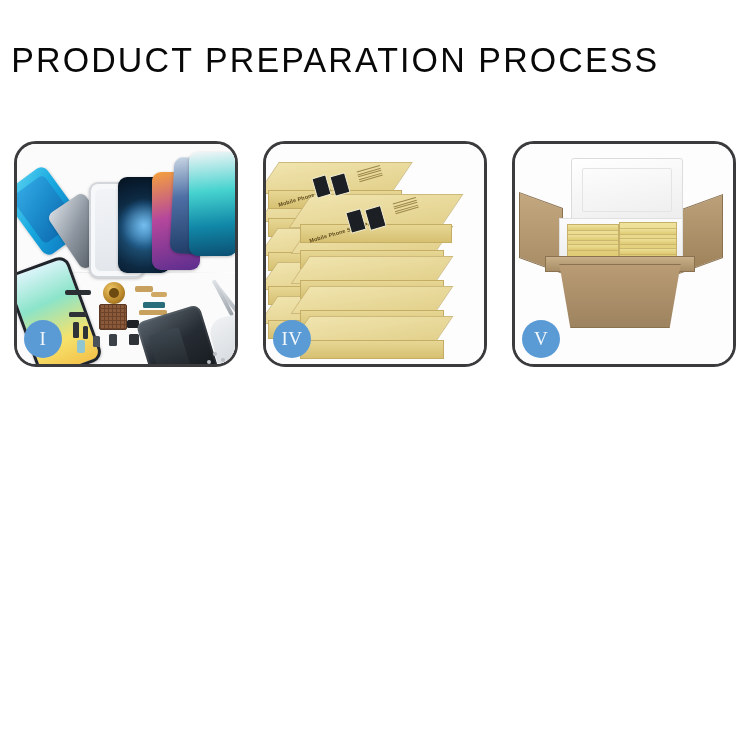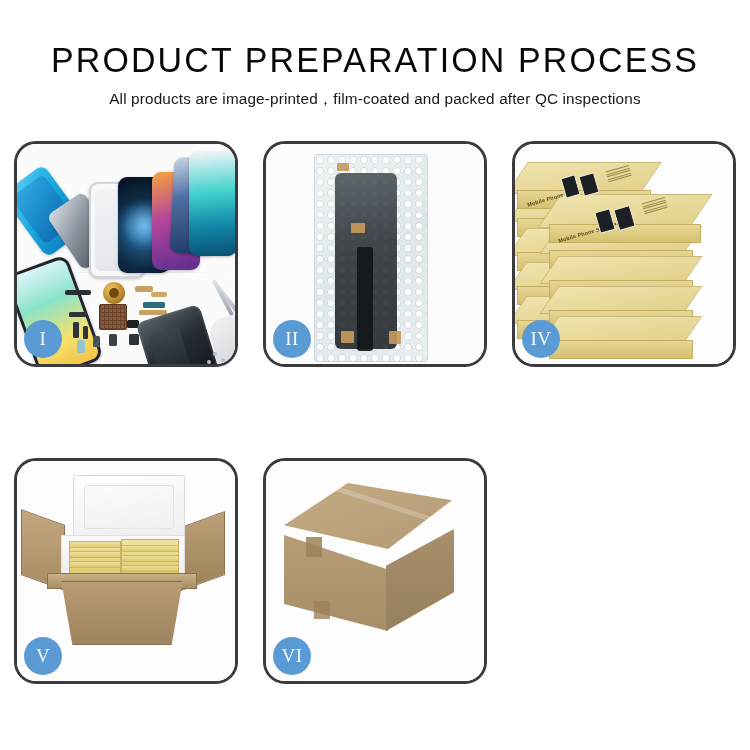--- a/index.html
+++ b/index.html
@@ -14,21 +14,21 @@
     font-family: "Liberation Sans", sans-serif;
     overflow: hidden;
   }
 
   
   #header {
     position: absolute;
     left: 0;
     top: 0;
     width: 750px;
-    text-align: center;
+    text-align: left;
   }
   #page-title {
     margin: 0;
     padding-top: 40px;
     font-size: 35px;
     line-height: 40px;
     font-weight: 500;
     letter-spacing: 2.2px;
     color: #080808;
     font-family: "Liberation Sans", sans-serif;
@@ -322,21 +322,20 @@
   .b6-tapeB{
     position:absolute; left:48px; top:140px; width:16px; height:18px;
     background:#9c8159; opacity:.8;
   }
 </style>
 </head>
 <body>
 
 <div id="header">
   <h1 id="page-title">PRODUCT PREPARATION PROCESS</h1>
-  <p id="page-subtitle">All products are image-printed，film-coated and packed after QC inspections</p>
 </div>
 
 <div id="steps-grid">
 
   <div class="step-panel">
     <div class="panel-photo">
       <div class="p1-bg"></div>
       <div class="p1-sep"></div>
       <div class="phone-card ph-a"></div>
       <div class="phone-card ph-b"></div>
@@ -366,34 +365,20 @@
       <div class="tweezer"></div>
       <div class="tweezer2"></div>
       <div class="hand"></div>
       <div class="screws" style="left:196px;top:208px;"></div>
       <div class="screws" style="left:204px;top:214px;"></div>
       <div class="screws" style="left:190px;top:216px;"></div>
     </div>
     <div class="step-badge">I</div>
   </div>
 
-  <div class="step-panel">
-    <div class="panel-photo">
-      <div class="p2-bg"></div>
-      <div class="bubble-pack">
-        <div class="inner-screen"></div>
-        <div class="inner-flex"></div>
-        <div class="tape" style="left:22px;top:8px;width:12px;height:8px;"></div>
-        <div class="tape" style="left:36px;top:68px;width:14px;height:10px;"></div>
-        <div class="tape" style="left:26px;top:176px;width:13px;height:12px;"></div>
-        <div class="tape" style="left:74px;top:176px;width:12px;height:13px;"></div>
-      </div>
-    </div>
-    <div class="step-badge">II</div>
-  </div>
 
 
   <div class="step-panel">
     <div class="panel-photo">
       <div class="p4-bg"></div>
 
       <div class="kbox" style="left:2px;top:50px;width:106px;height:42px;">
         <div class="top"></div>
           <div class="front"></div>
       </div>
@@ -474,26 +459,14 @@
       <div class="ystack" style="left:52px;top:100px;width:50px;height:5px;opacity:.8;"></div>
       <div class="ystack" style="left:104px;top:84px;width:56px;height:5px;opacity:.8;"></div>
       <div class="ystack" style="left:104px;top:94px;width:56px;height:5px;opacity:.8;"></div>
       <div class="ystack" style="left:104px;top:104px;width:56px;height:5px;opacity:.8;"></div>
       <div class="carton-rim"></div>
       <div class="carton-body"></div>
     </div>
     <div class="step-badge">V</div>
   </div>
 
-  <div class="step-panel">
-    <div class="panel-photo">
-      <div class="p6-bg"></div>
-      <div class="b6-left"></div>
-      <div class="b6-right"></div>
-      <div class="b6-top"></div>
-      <div class="b6-seam"></div>
-      <div class="b6-tapeA"></div>
-      <div class="b6-tapeB"></div>
-    </div>
-    <div class="step-badge">VI</div>
-  </div>
 
 </div>
 
 </body></html>

